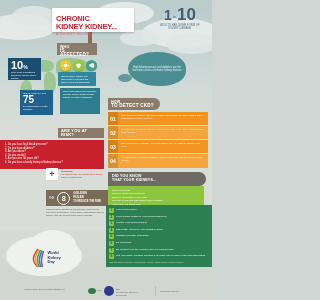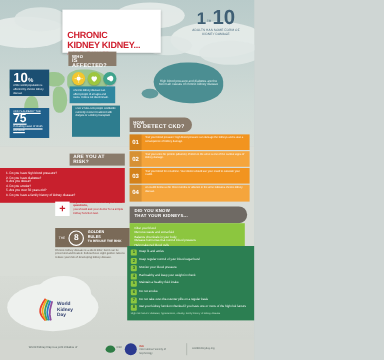--- a/index.html
+++ b/index.html
@@ -14,21 +14,21 @@
   .sky{position:absolute;left:0;top:0;width:212px;height:122px;
        background:linear-gradient(180deg,#b9cbca 0%,#c3d2d0 35%,#cfdad6 70%,#d6ddd8 100%);}
   .cloud{position:absolute;background:#e7ecea;border-radius:50%;opacity:.9;}
   .cloud.soft{background:#dfe7e4;}
   .band-mid{position:absolute;left:0;top:122px;width:212px;height:108px;background:#d9ddd7;}
   .band-low{position:absolute;left:0;top:230px;width:212px;height:70px;
        background:linear-gradient(180deg,#d7dbd5 0%,#cfd3cd 100%);}
 
   
   .titlecard{position:absolute;left:52px;top:8px;width:82px;height:24px;background:#ffffff;
-    box-shadow:0 1px 2px rgba(0,0,0,.25);padding:18px 4px;box-sizing:border-box;}
+    box-shadow:0 1px 2px rgba(0,0,0,.25);padding:7px 4px;box-sizing:border-box;}
   .t1{color:#d0202f;font-weight:bold;font-size:7.5px;line-height:7.6px;letter-spacing:-.2px;}
   .t2{color:#d0202f;font-weight:bold;font-size:7.5px;line-height:7.6px;letter-spacing:-.2px;}
   .t3{color:#e0737c;font-size:4px;line-height:5px;letter-spacing:.2px;margin-top:1px;}
   .post{position:absolute;left:88px;top:31px;width:4px;height:22px;background:#8a6a52;}
 
   
   .oneten{position:absolute;left:156px;top:8px;width:48px;text-align:center;color:#3f5f74;}
   .ot-row{display:flex;align-items:flex-end;justify-content:center;}
   .ot-1{font-size:14px;font-weight:bold;line-height:13px;}
   .ot-in{font-size:3.4px;line-height:4px;margin:0 1px 3px 1px;letter-spacing:.3px;}
@@ -163,21 +163,21 @@
     <div class="mapblob" style="left:80px;top:34px;width:12px;height:9px;"></div>
   </div>
 
   <div class="statbox sb-blue" style="left:8px;top:58px;width:33px;height:22px;">
     <div class="big" style="font-size:11px;">
       <span>10</span><span style="font-size:5px;">%</span>
     </div>
     <div class="tinier">of the world population is affected by chronic kidney disease</div>
   </div>
 
-  <div class="statbox sb-blue2" style="left:8px;top:90px;width:33px;height:25px;text-decoration:underline;">
+  <div class="statbox sb-blue2" style="left:20px;top:90px;width:33px;height:25px;">
     <div class="tinier">CKD IS ALREADY THE</div>
     <div class="big" style="font-size:10px;">75</div>
     <div class="tinier">th leading cause of death worldwide</div>
   </div>
 
   <div class="statbox sb-teal" style="left:60px;top:88px;width:40px;height:26px;">
     <div class="tinier">Over 2 MILLION people worldwide currently receive treatment with dialysis or a kidney transplant</div>
   </div>
 
   <div class="brown-tab" style="left:57px;top:43px;width:40px;height:12px;padding:2px 3px;">

